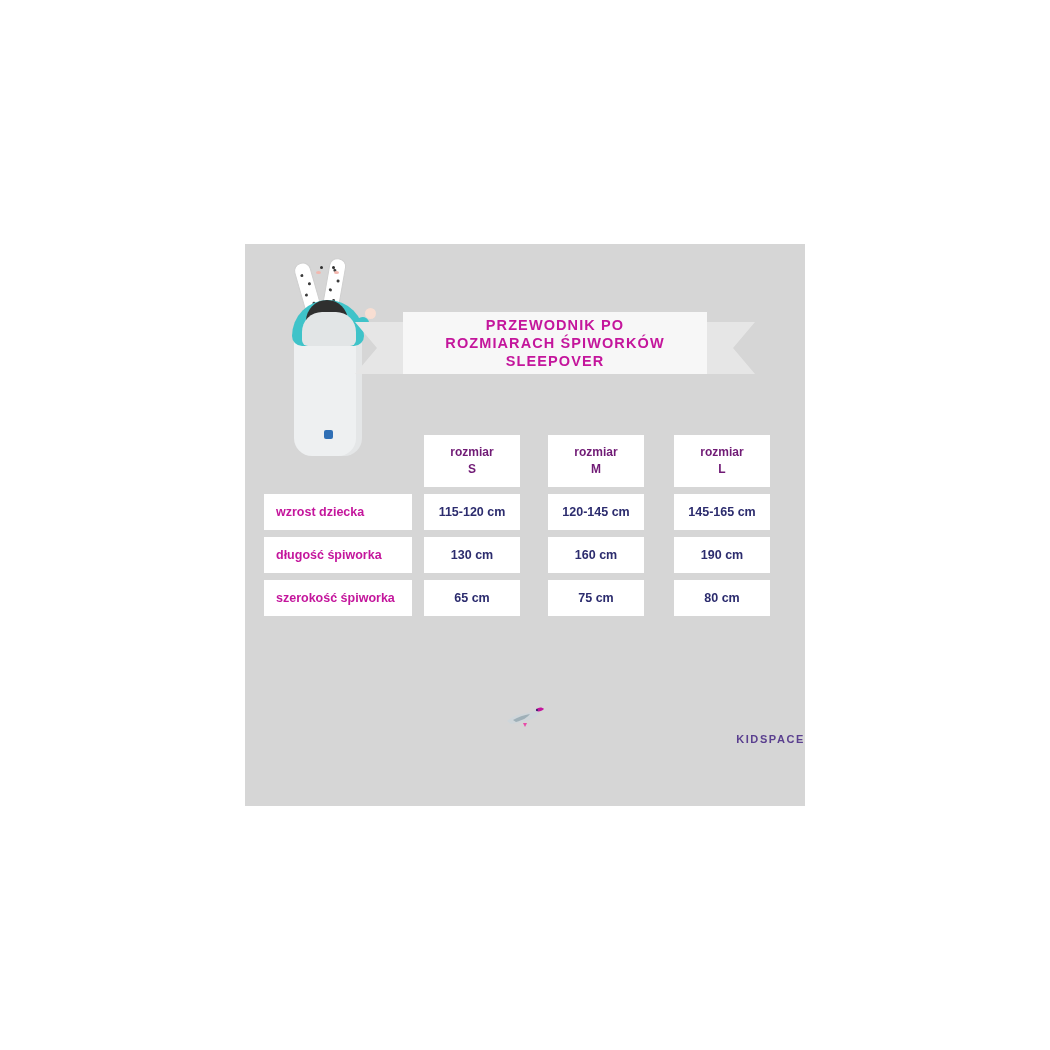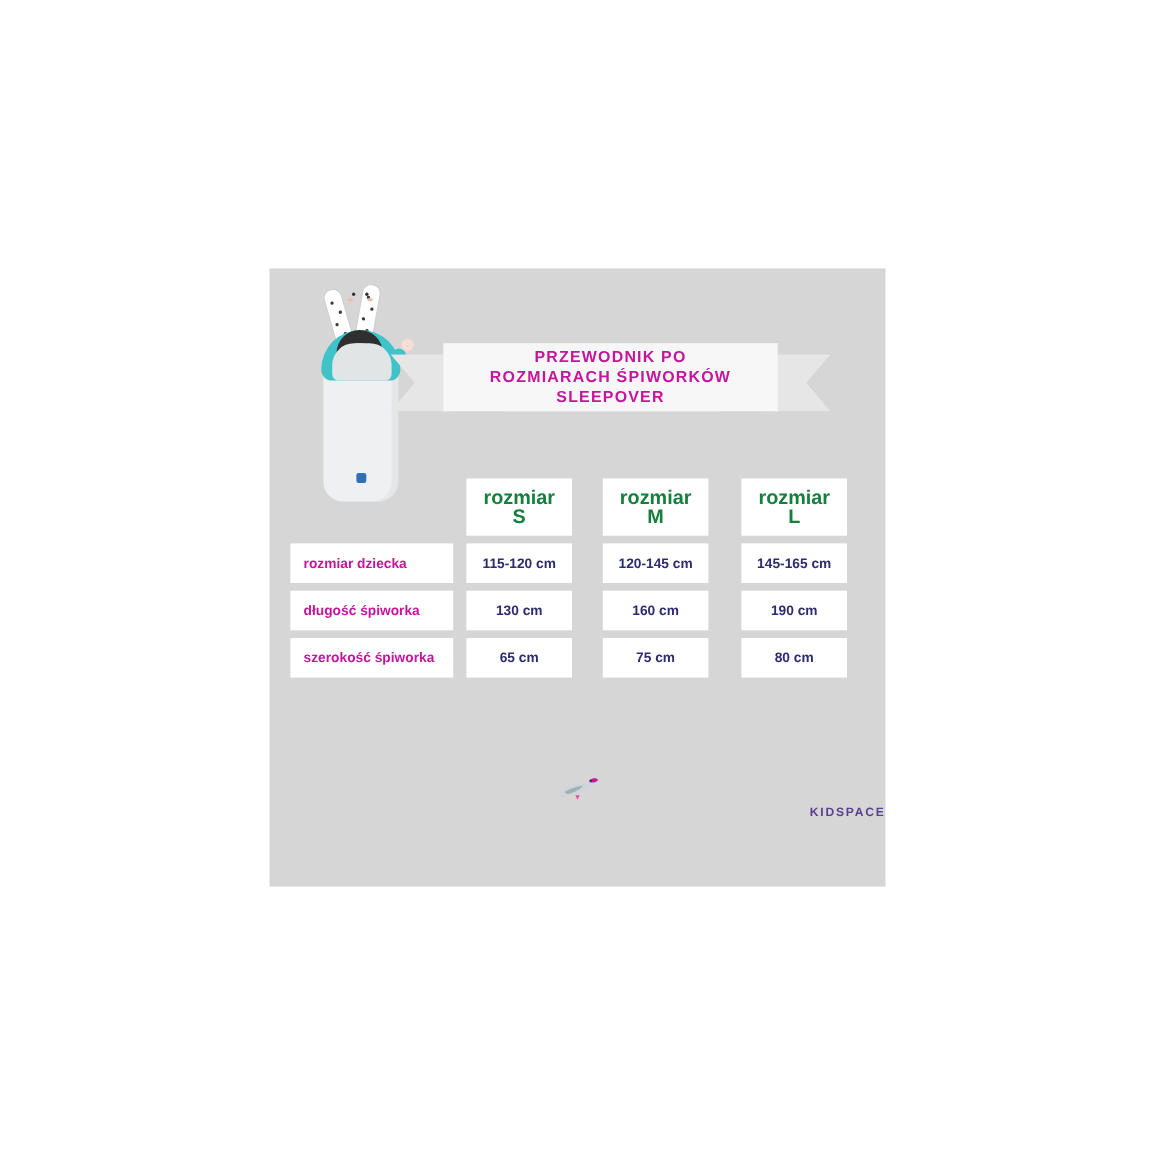--- a/index.html
+++ b/index.html
@@ -221,22 +221,22 @@
     font-size: 12.5px;
     font-weight: bold;
     box-sizing: border-box;
   }
   .cell.label {
     justify-content: flex-start;
     padding-left: 12px;
     text-align: left;
   }
   .cell.head {
-    color: #15803d;
-    font-size: 18px;
+    color: #701a75;
+    font-size: 12px;
     line-height: 17px;
     white-space: pre-line;
     font-weight: bold;
   }
   .cell.value {
     color: #2c2c6e;
   }
   .gap { background: transparent; }
 
   
@@ -328,21 +328,21 @@
         <div class="sp-b gap"></div>
         <div class="cell head c-m">rozmiar
 M</div>
         <div class="sp-c gap"></div>
         <div class="cell head c-l">rozmiar
 L</div>
       </div>
 
 
       <div class="row">
-        <div class="cell label c-label">rozmiar dziecka</div>
+        <div class="cell label c-label">wzrost dziecka</div>
         <div class="sp-a gap"></div>
         <div class="cell value c-s">115-120 cm</div>
         <div class="sp-b gap"></div>
         <div class="cell value c-m">120-145 cm</div>
         <div class="sp-c gap"></div>
         <div class="cell value c-l">145-165 cm</div>
       </div>
 
       <div class="row">
         <div class="cell label c-label">długość śpiworka</div>

